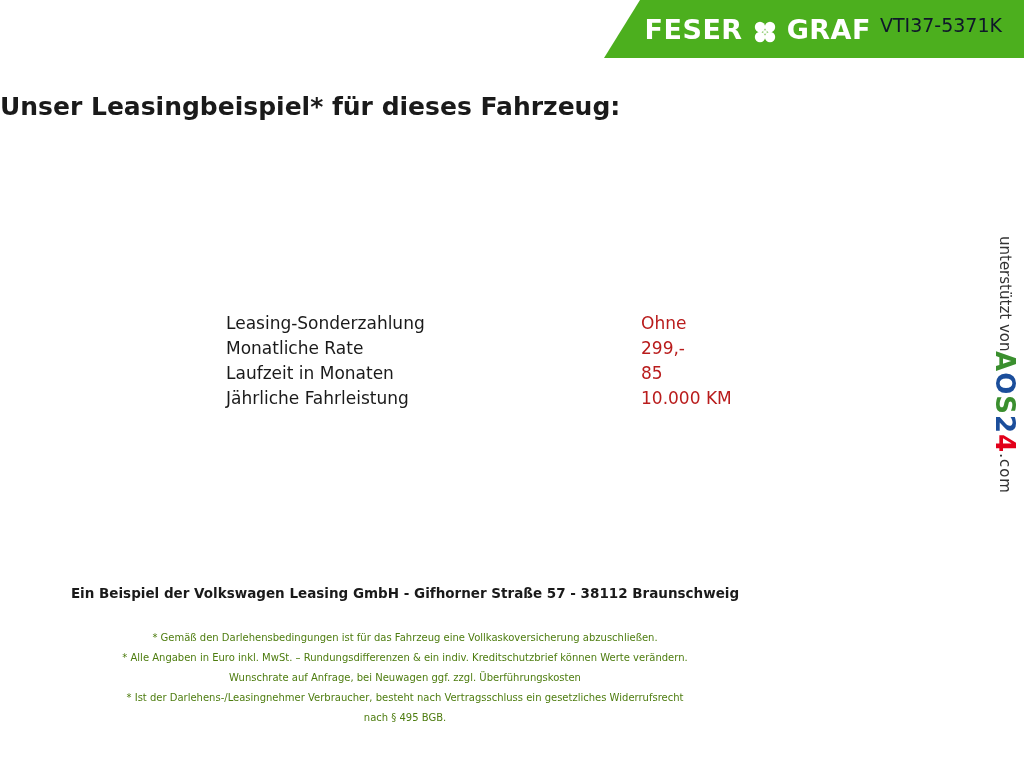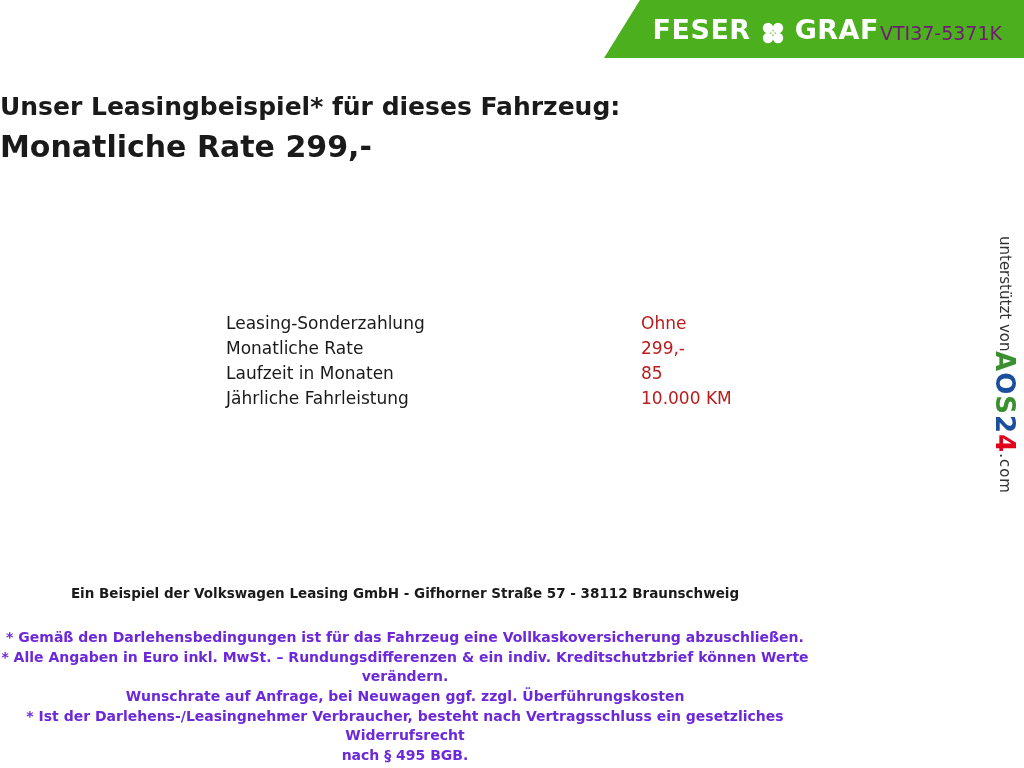--- a/index.html
+++ b/index.html
@@ -27,21 +27,21 @@
     
     clip-path: polygon(36px 0, 100% 0, 100% 100%, 0 100%);
     display: flex;
     align-items: center;
     justify-content: flex-end;
     padding-right: 22px;
     box-sizing: border-box;
   }
   .brand {
     display: flex;
-    align-items: flex-end;
+    align-items: flex-start;
     color: #ffffff;
     white-space: nowrap;
   }
   .brand-word {
     font-size: 27px;
     font-weight: bold;
     letter-spacing: 0.5px;
     line-height: 1;
   }
   .brand-clover {
@@ -49,24 +49,24 @@
     width: 26px;
     height: 26px;
     margin: 0 9px;
     position: relative;
     top: 3px;
   }
   .brand-clover svg { display: block; }
   .vehicle-code {
     font-size: 19px;
     font-weight: normal;
-    color: #701a75;
+    color: #0f172a;
     letter-spacing: 0px;
     line-height: 1;
-    margin-left: 1px;
+    margin-left: 9px;
   }
 
   
   .title-block {
     position: absolute;
     top: 92px;
     left: 0;
     width: 1024px;
   }
   .title-line1 {
@@ -154,23 +154,23 @@
   .footer-main {
     font-size: 13.5px;
     font-weight: bold;
     color: #1a1a1a;
     margin: 0;
   }
   .footer-notes {
     margin-top: 27px;
   }
   .footer-note {
-    font-size: 14px;
-    font-weight: bold;
-    color: #6d28d9;
+    font-size: 10px;
+    font-weight: normal;
+    color: #4d7c0f;
     margin: 0 0 1px 0;
     line-height: 19px;
   }
 </style>
 </head>
 <body>
 
 <div class="header-banner">
   <div class="brand">
     <span class="brand-word">FESER</span>
@@ -185,21 +185,20 @@
         </g>
       </svg>
     </span>
     <span class="brand-word">GRAF</span>
     <span class="vehicle-code">VTI37-5371K</span>
   </div>
 </div>
 
 <div class="title-block">
   <p class="title-line1">Unser Leasingbeispiel* für dieses Fahrzeug:</p>
-  <p class="title-line2">Monatliche Rate 299,-</p>
 </div>
 
 <div class="details">
   <div class="details-row">
     <span class="details-label">Leasing-Sonderzahlung</span>
     <span class="details-value">Ohne</span>
   </div>
   <div class="details-row">
     <span class="details-label">Monatliche Rate</span>
     <span class="details-value">299,-</span>

